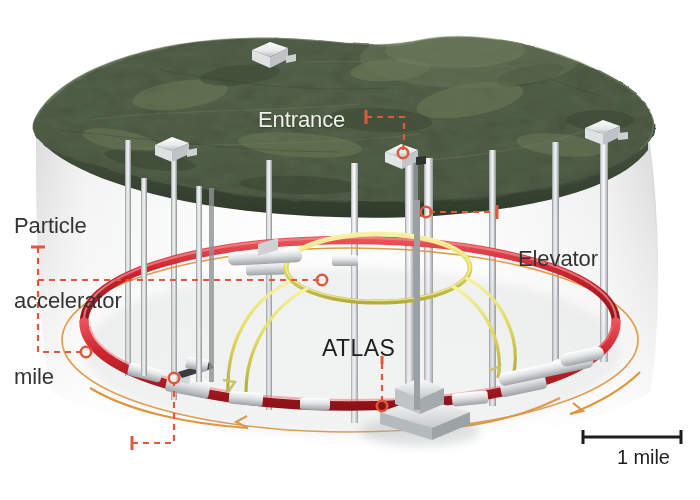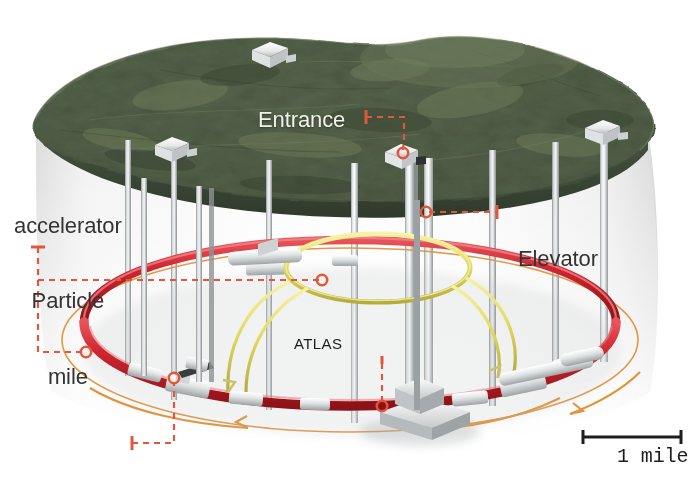--- a/index.html
+++ b/index.html
@@ -2,36 +2,36 @@
 <html><head>
 <meta charset="utf-8">
 <style>
   html,body{margin:0;padding:0;}
   body{
     width:700px;height:500px;overflow:hidden;
     background:#ffffff;
     font-family:"Liberation Sans", sans-serif;
     position:relative;
   }
-  #stage{position:absolute;inset:0;width:700px;height:500px;text-align:center;}
+  #stage{position:absolute;inset:0;width:700px;height:500px;}
   svg.layer{position:absolute;left:0;top:0;width:700px;height:500px;}
   .lbl{
     position:absolute;
     font-family:"Liberation Sans", sans-serif;
     color:#2b2b2b;
     white-space:pre;
     line-height:1.14;
     letter-spacing:-0.1px;
   }
   #lbl-particle{left:14px;top:163px;font-size:22px;color:#333333;}
   #lbl-elevator{left:505px;top:196px;font-size:22px;color:#333333;margin-left:13px;}
-  #lbl-atlas{left:294px;top:335px;font-size:15px;color:#1d1d1d;letter-spacing:0.4px;}
+  #lbl-atlas{left:322px;top:335px;font-size:23px;color:#1d1d1d;letter-spacing:0.4px;}
   #lbl-detectors{left:12px;top:430px;font-size:22px;color:#1d1d1d;}
   #lbl-entrance{left:258px;top:107px;font-size:22px;color:#f2f2ec;text-shadow:0 1px 2px rgba(20,30,15,.55);}
-  #lbl-scale{left:617px;top:446px;font-size:20px;color:#1d1d1d;font-family:Liberation Mono, monospace;}
+  #lbl-scale{left:617px;top:446px;font-size:20px;color:#1d1d1d;}
 </style>
 </head>
 <body>
 
 <div id="stage">
 
   <svg class="layer" viewBox="0 0 700 500">
     <defs>
 
       <radialGradient id="terrGrad" cx="45%" cy="35%" r="75%">
@@ -420,22 +420,22 @@
     <g stroke="#1d1d1d" stroke-width="3">
       <line x1="583" y1="437" x2="681" y2="437"></line>
       <line x1="583" y1="430" x2="583" y2="444"></line>
       <line x1="681" y1="430" x2="681" y2="444"></line>
     </g>
   </svg>
 
   <div class="lbl" id="lbl-entrance">Entrance</div>
 
   <div class="lbl" id="lbl-particle">
+    <div>Particle</div>
     <div>accelerator</div>
-    <div>Particle</div>
     <div>mile</div>
   </div>
 
   <div class="lbl" id="lbl-elevator">
     <div>Elevator</div>
   </div>
 
   <div class="lbl" id="lbl-atlas">ATLAS</div>
 
 

